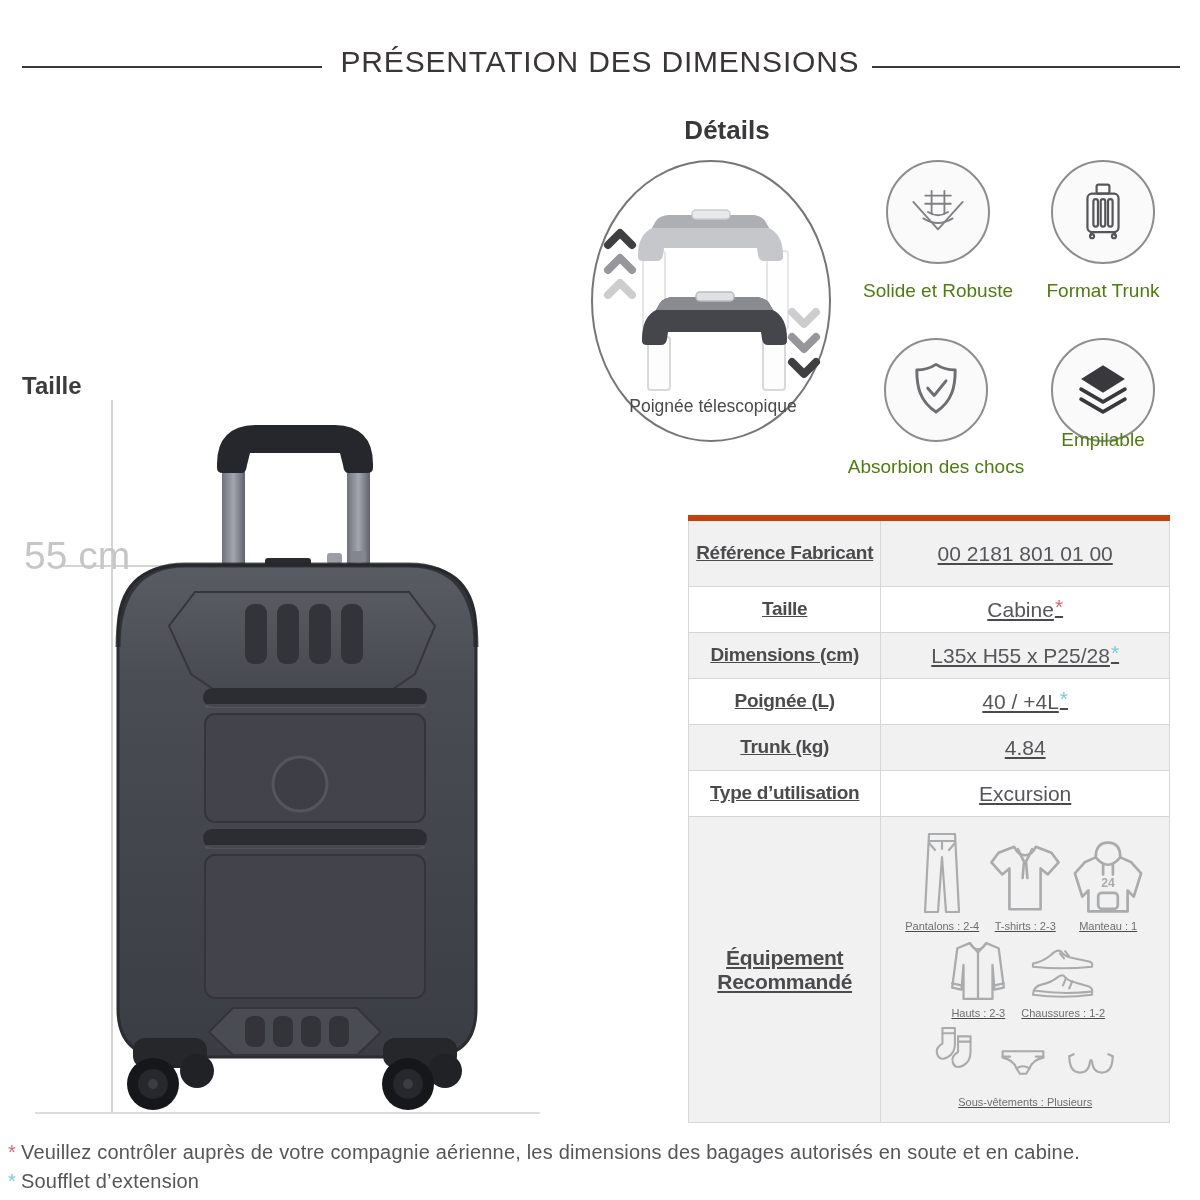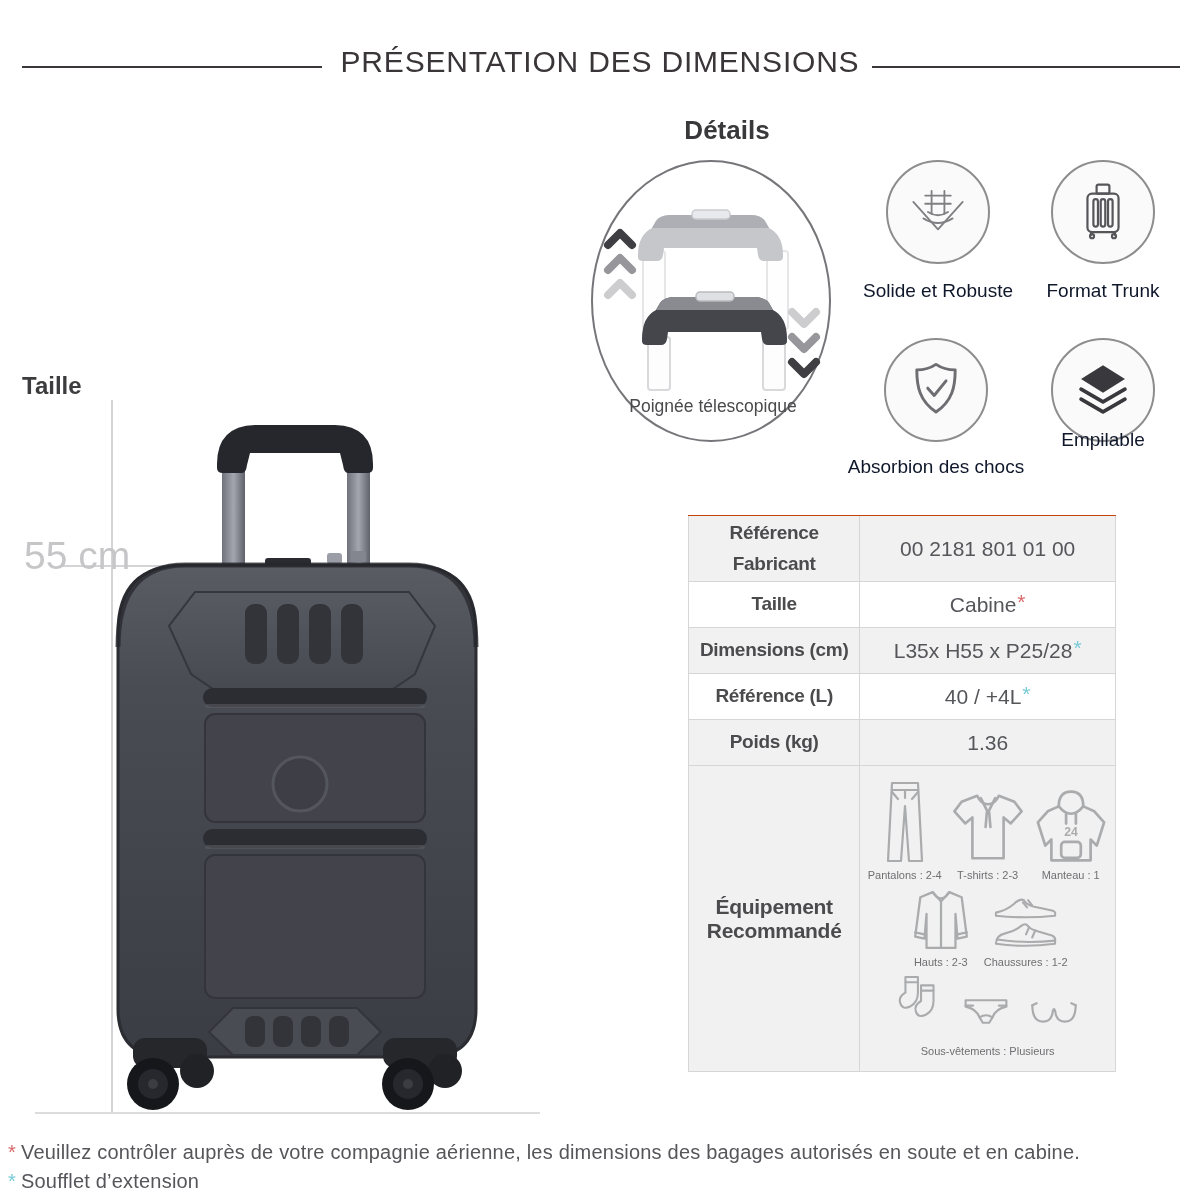--- a/index.html
+++ b/index.html
@@ -21,25 +21,25 @@
   
   .details-heading{position:absolute;left:627px;top:115px;width:200px;text-align:center;
       font-size:26px;font-weight:bold;color:#39393b;}
   .handle-figure{position:absolute;left:588px;top:155px;width:246px;height:292px;}
   .handle-caption{position:absolute;left:598px;top:396px;width:230px;text-align:center;
       font-size:17.5px;color:#4a4a4c;}
   .feature-circle{position:absolute;width:104px;height:104px;border:2px solid #8d8d8f;
       border-radius:50%;background:#fafafa;display:flex;align-items:center;justify-content:center;box-sizing:border-box;}
   .fc1{left:886px;top:160px;} .fc2{left:1051px;top:160px;}
   .fc3{left:884px;top:338px;} .fc4{left:1051px;top:338px;}
-  .feature-label{position:absolute;text-align:center;font-size:19px;color:#0f172a;}
+  .feature-label{position:absolute;text-align:center;font-size:19px;color:#4d7c0f;}
   .fl1{left:838px;top:280px;width:200px;} .fl2{left:1023px;top:280px;width:160px;}
   .fl3{left:831px;top:456px;width:210px;} .fl4{left:1043px;top:429px;width:120px;}
   
-  .spec-table{position:absolute;left:688px;top:515px;width:428px;border-top:1px solid #c2410c;box-sizing:border-box;}
+  .spec-table{position:absolute;left:688px;top:515px;width:482px;border-top:6px solid #c2410c;box-sizing:border-box;text-decoration:underline;}
   .spec-row{display:flex;border-left:1px solid #d7d5d7;border-right:1px solid #d7d5d7;
       border-bottom:1px solid #d7d5d7;box-sizing:border-box;}
   .bg-gray{background:#f2f1f2;} .bg-white{background:#ffffff;}
   .cell-label{width:199px;border-right:1px solid #d7d5d7;display:flex;align-items:center;
       justify-content:center;text-align:center;font-weight:bold;font-size:19px;letter-spacing:-.3px;
       color:#4b4b4d;box-sizing:border-box;line-height:1.6;padding:0 4px;}
   .cell-value{width:298px;display:flex;align-items:center;justify-content:center;text-align:center;
       font-size:21px;color:#55565a;box-sizing:border-box;}
   .h66{height:66px;} .h46{height:46px;} .h306{height:306px;}
   .ast{font-size:21px;margin-left:1px;position:relative;top:-3px;}
@@ -231,30 +231,36 @@
         </div>
     </div>
     <div class="spec-row bg-gray h46">
       <div class="cell-label">Dimensions (cm)</div>
       <div class="cell-value">
           <span>L35x H55 x P25/28</span>
           <span class="ast ast-teal">*</span>
         </div>
     </div>
     <div class="spec-row bg-white h46">
-      <div class="cell-label">Référence (L)</div>
+      <div class="cell-label">Poignée (L)</div>
       <div class="cell-value">
           <span>40 / +4L</span>
           <span class="ast ast-teal">*</span>
         </div>
     </div>
     <div class="spec-row bg-gray h46">
-      <div class="cell-label">Poids (kg)</div>
-      <div class="cell-value">
-          <span>1.36</span>
+      <div class="cell-label">Trunk (kg)</div>
+      <div class="cell-value">
+          <span>4.84</span>
+        </div>
+    </div>
+    <div class="spec-row bg-white h46">
+      <div class="cell-label">Type d’utilisation</div>
+      <div class="cell-value">
+          <span>Excursion</span>
         </div>
     </div>
 
     <div class="spec-row bg-gray h306">
       <div class="cell-label equip-label">
         <div>Équipement</div>
         <div>Recommandé</div>
       </div>
       <div class="cell-value equip-value">
         <div class="equip-row">

